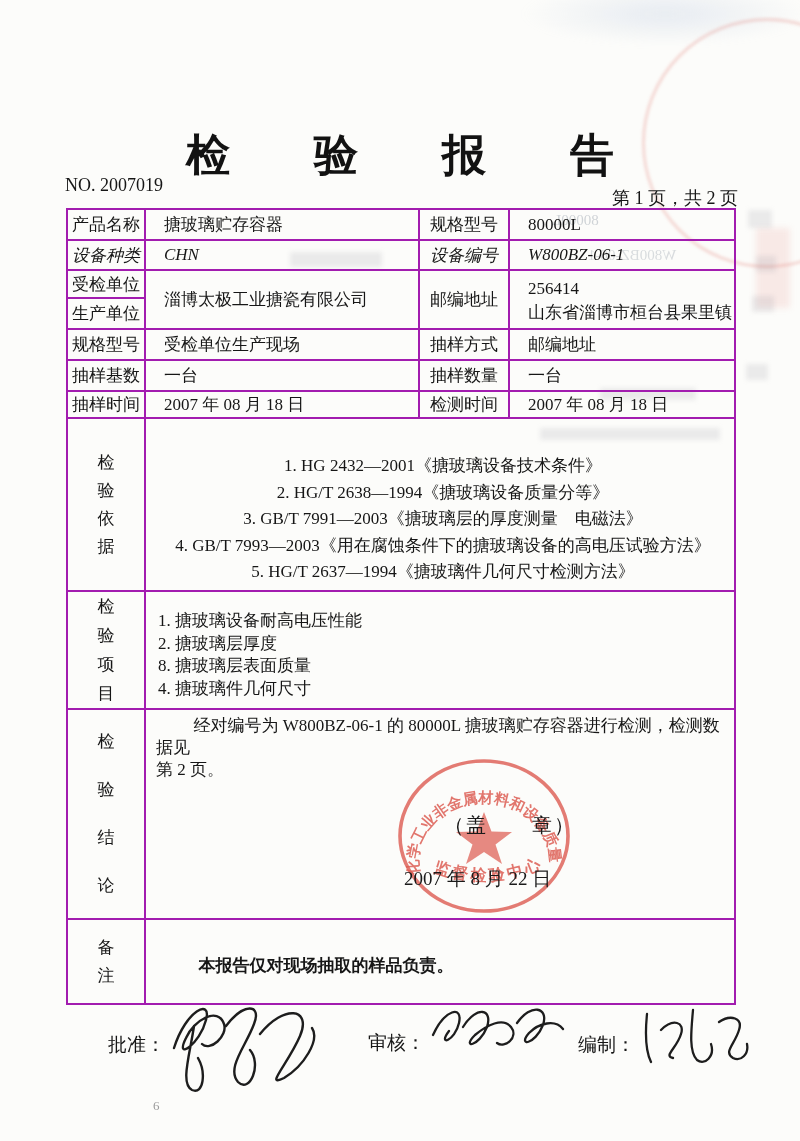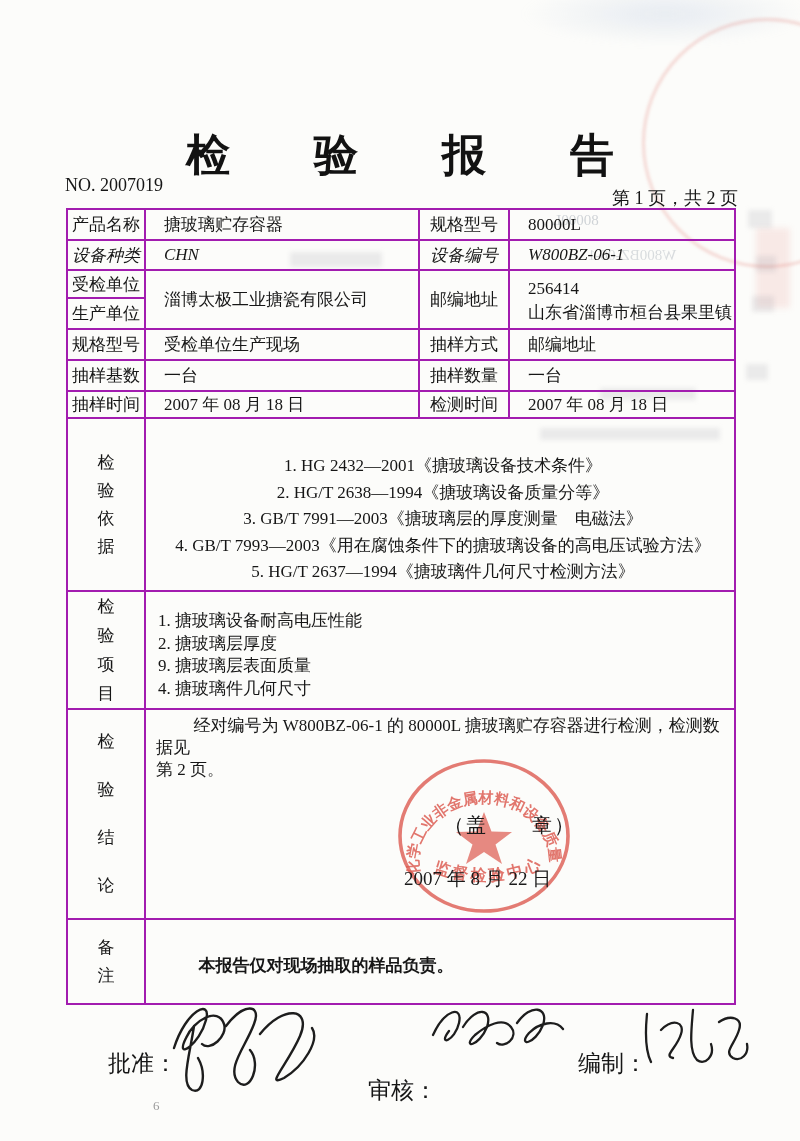--- a/index.html
+++ b/index.html
@@ -90,21 +90,21 @@
     font-size:19px; color:#1a1a1a; z-index:3;
   }
   .stamp {
     position:absolute; left:248px; top:44px;
     width:180px; height:164px; z-index:2;
     opacity:0.88;
   }
   .note-cell { vertical-align:top; padding:8px 8px 0 10px; }
   .note-text { text-indent:2.5em;font-weight:bold; }
   
-  .sig-label { position:absolute; font-size:23px;margin-top:16px; }
+  .sig-label { position:absolute; font-size:19px; }
   .sig-svg { position:absolute; }
   .page-mark {
     position:absolute; left:153px; top:1098px;
     font-size:13px; color:#9a9a9a;
   }
   
   .bleed-ring {
     position:absolute; left:642px; top:18px;
     width:250px; height:250px; border-radius:50%;
     border:3px solid rgba(219,92,82,0.22);
@@ -232,21 +232,21 @@
     <tr class="r-items">
       <td class="lab">
         <div class="vlabel lh29">检
 验
 项
 目</div>
       </td>
       <td class="list-cell items-cell" colspan="3">
         <div class="li">1.  搪玻璃设备耐高电压性能</div>
         <div class="li">2.  搪玻璃层厚度</div>
-        <div class="li">9.  搪玻璃层表面质量</div>
+        <div class="li">8.  搪玻璃层表面质量</div>
         <div class="li">4.  搪玻璃件几何尺寸</div>
       </td>
     </tr>
 
     <tr class="r-concl">
       <td class="lab">
         <div class="vlabel lh40" style="line-height:24px; white-space:pre-line;">检
 
 验
 
@@ -293,21 +293,21 @@
     </table>
 
   <div class="sig-label" style="left:108px; top:1032px;">批准：</div>
   <svg class="sig-svg" style="left:160px; top:992px;" width="190" height="110" viewBox="0 0 190 110">
     <path d="M14,56 C26,18 52,6 46,28 C40,52 14,70 26,46 C34,28 58,14 64,32 C68,44 50,60 42,52
              M34,34 C30,62 20,92 32,98 C44,103 46,80 38,66
              M66,34 C84,10 102,12 94,32 C86,54 66,76 78,90 C90,102 102,72 90,58
              M100,42 C124,12 152,16 140,44 C128,72 104,96 124,86 C144,74 160,48 152,36" fill="none" stroke="#1d1d1d" stroke-width="2.4" stroke-linecap="round"></path>
   </svg>
 
-  <div class="sig-label" style="left:368px; top:1059px;">审核：</div>
+  <div class="sig-label" style="left:368px; top:1030px;">审核：</div>
   <svg class="sig-svg" style="left:425px; top:995px;" width="150" height="80" viewBox="0 0 150 80">
     <path d="M8,40 C20,14 38,10 34,28 C30,46 12,52 24,36
              M38,32 C52,10 68,14 62,32 C54,52 36,54 50,40 C62,30 78,22 86,32 C94,42 80,54 72,48
              M92,28 C106,8 124,12 118,30 C110,50 92,52 104,38 C114,28 130,24 138,34" fill="none" stroke="#1d1d1d" stroke-width="2.3" stroke-linecap="round"></path>
   </svg>
 
   <div class="sig-label" style="left:578px; top:1032px;">编制：</div>
   <svg class="sig-svg" style="left:637px; top:1000px;" width="120" height="72" viewBox="0 0 120 72">
     <path d="M10,14 C8,34 8,50 14,62
              M24,30 C36,18 48,22 44,34 C40,48 26,56 36,58

